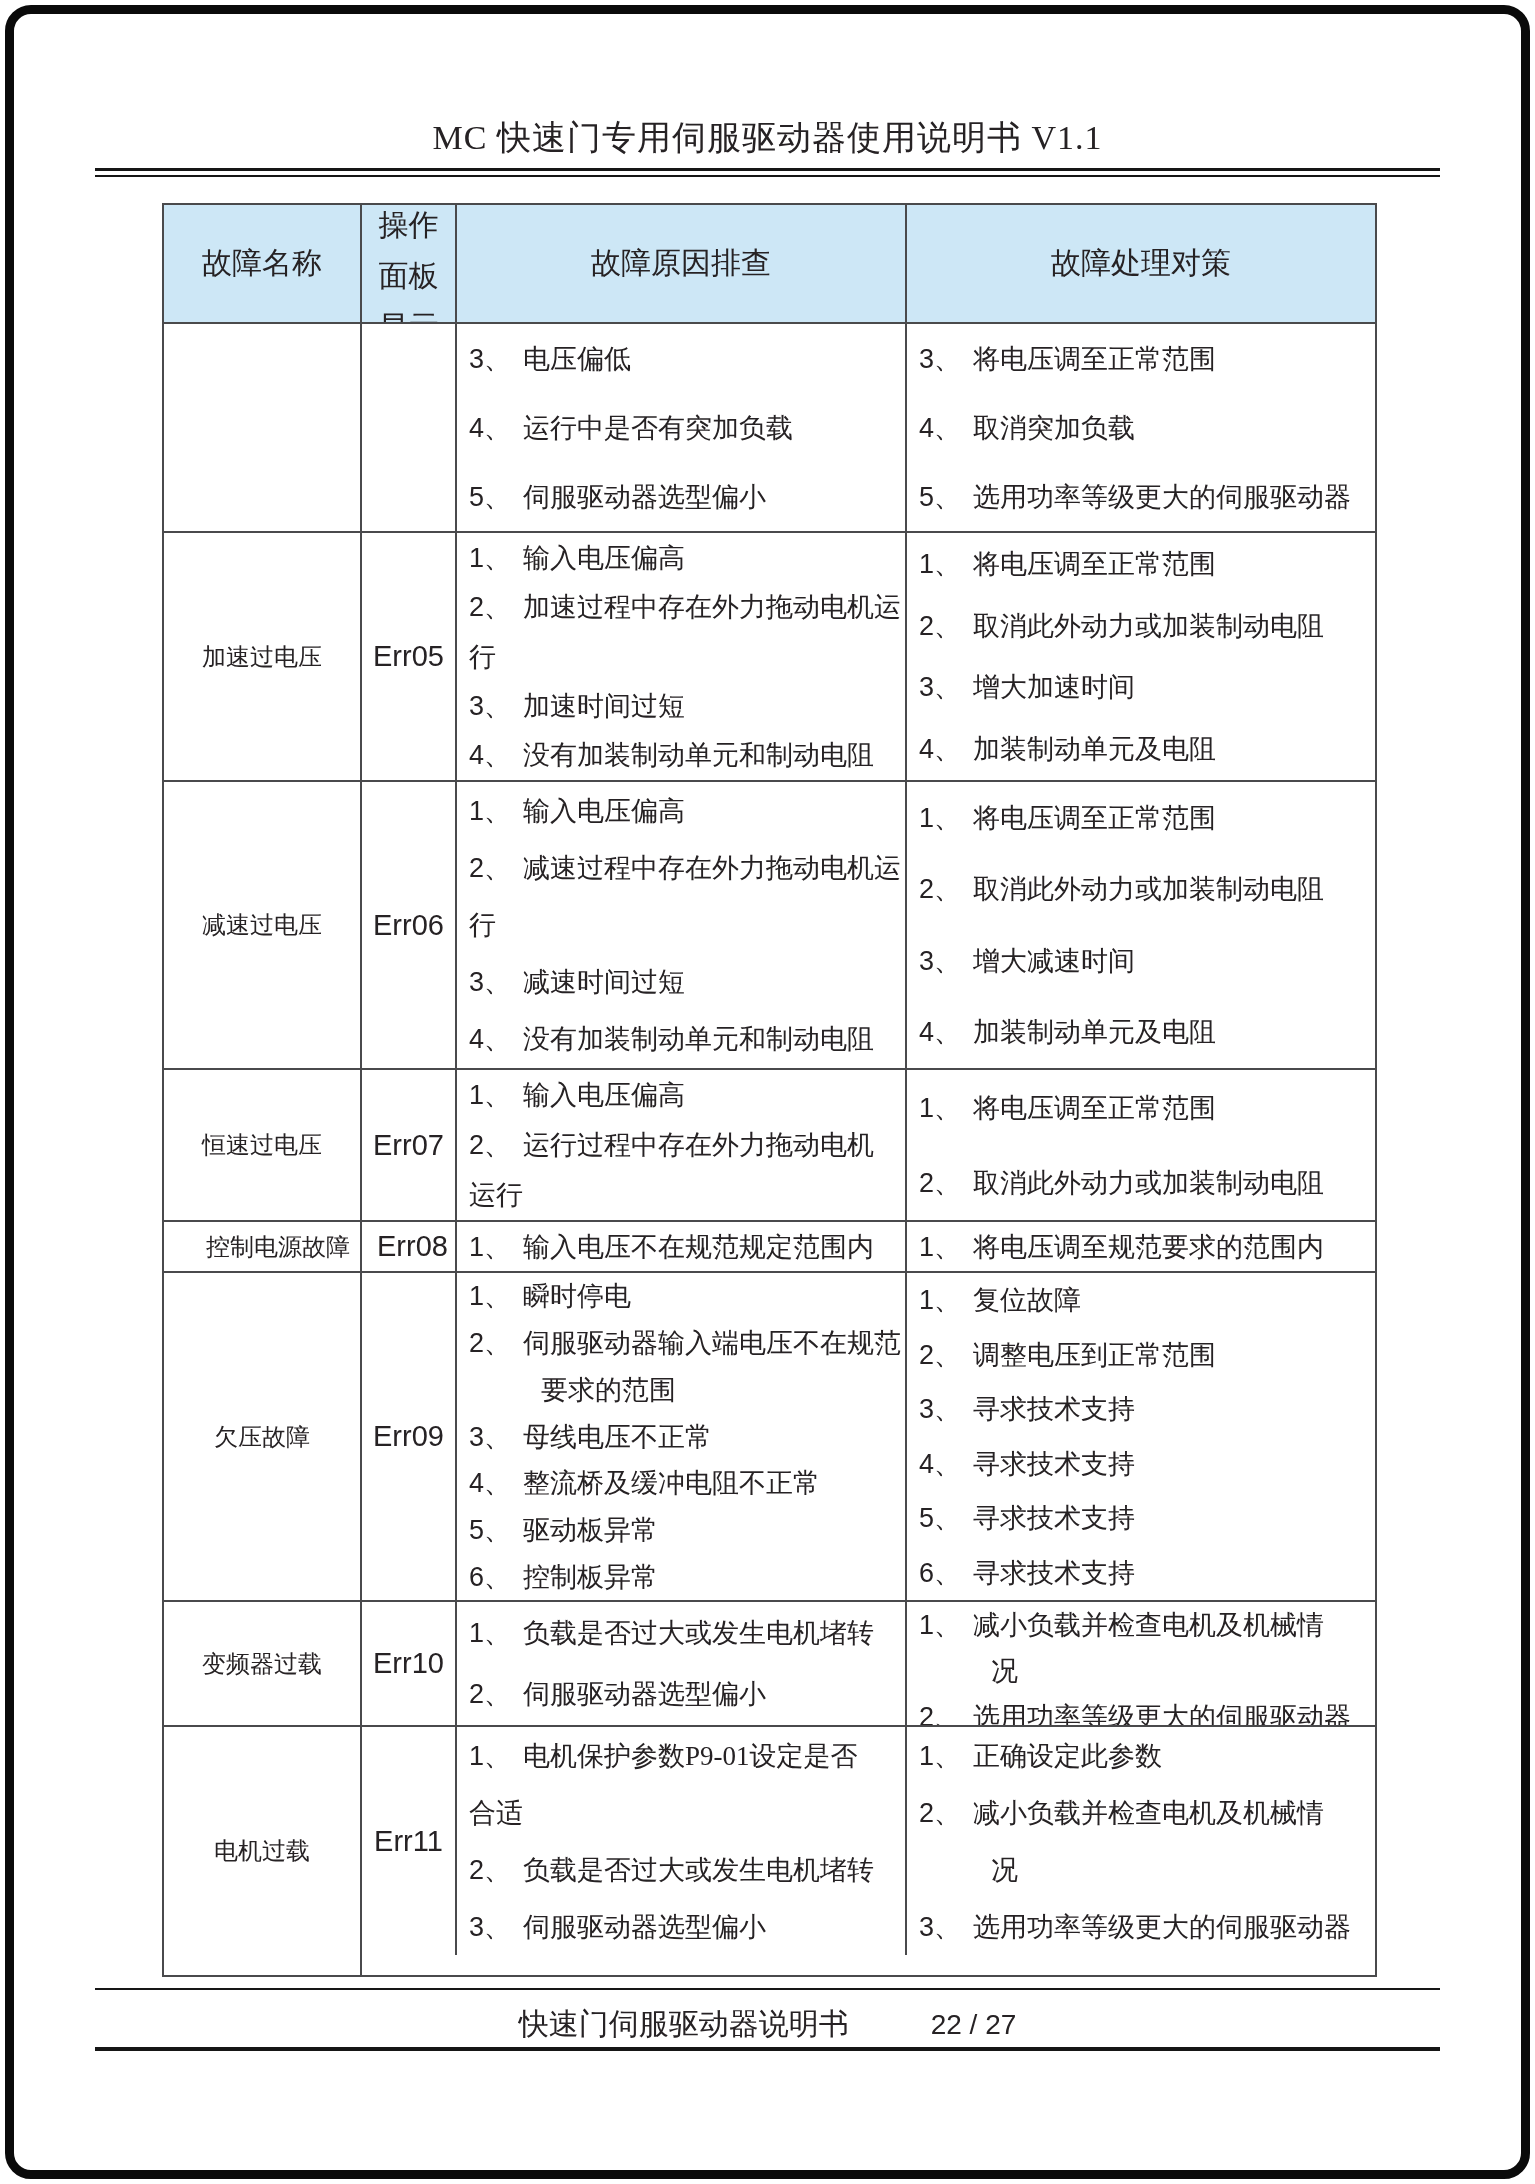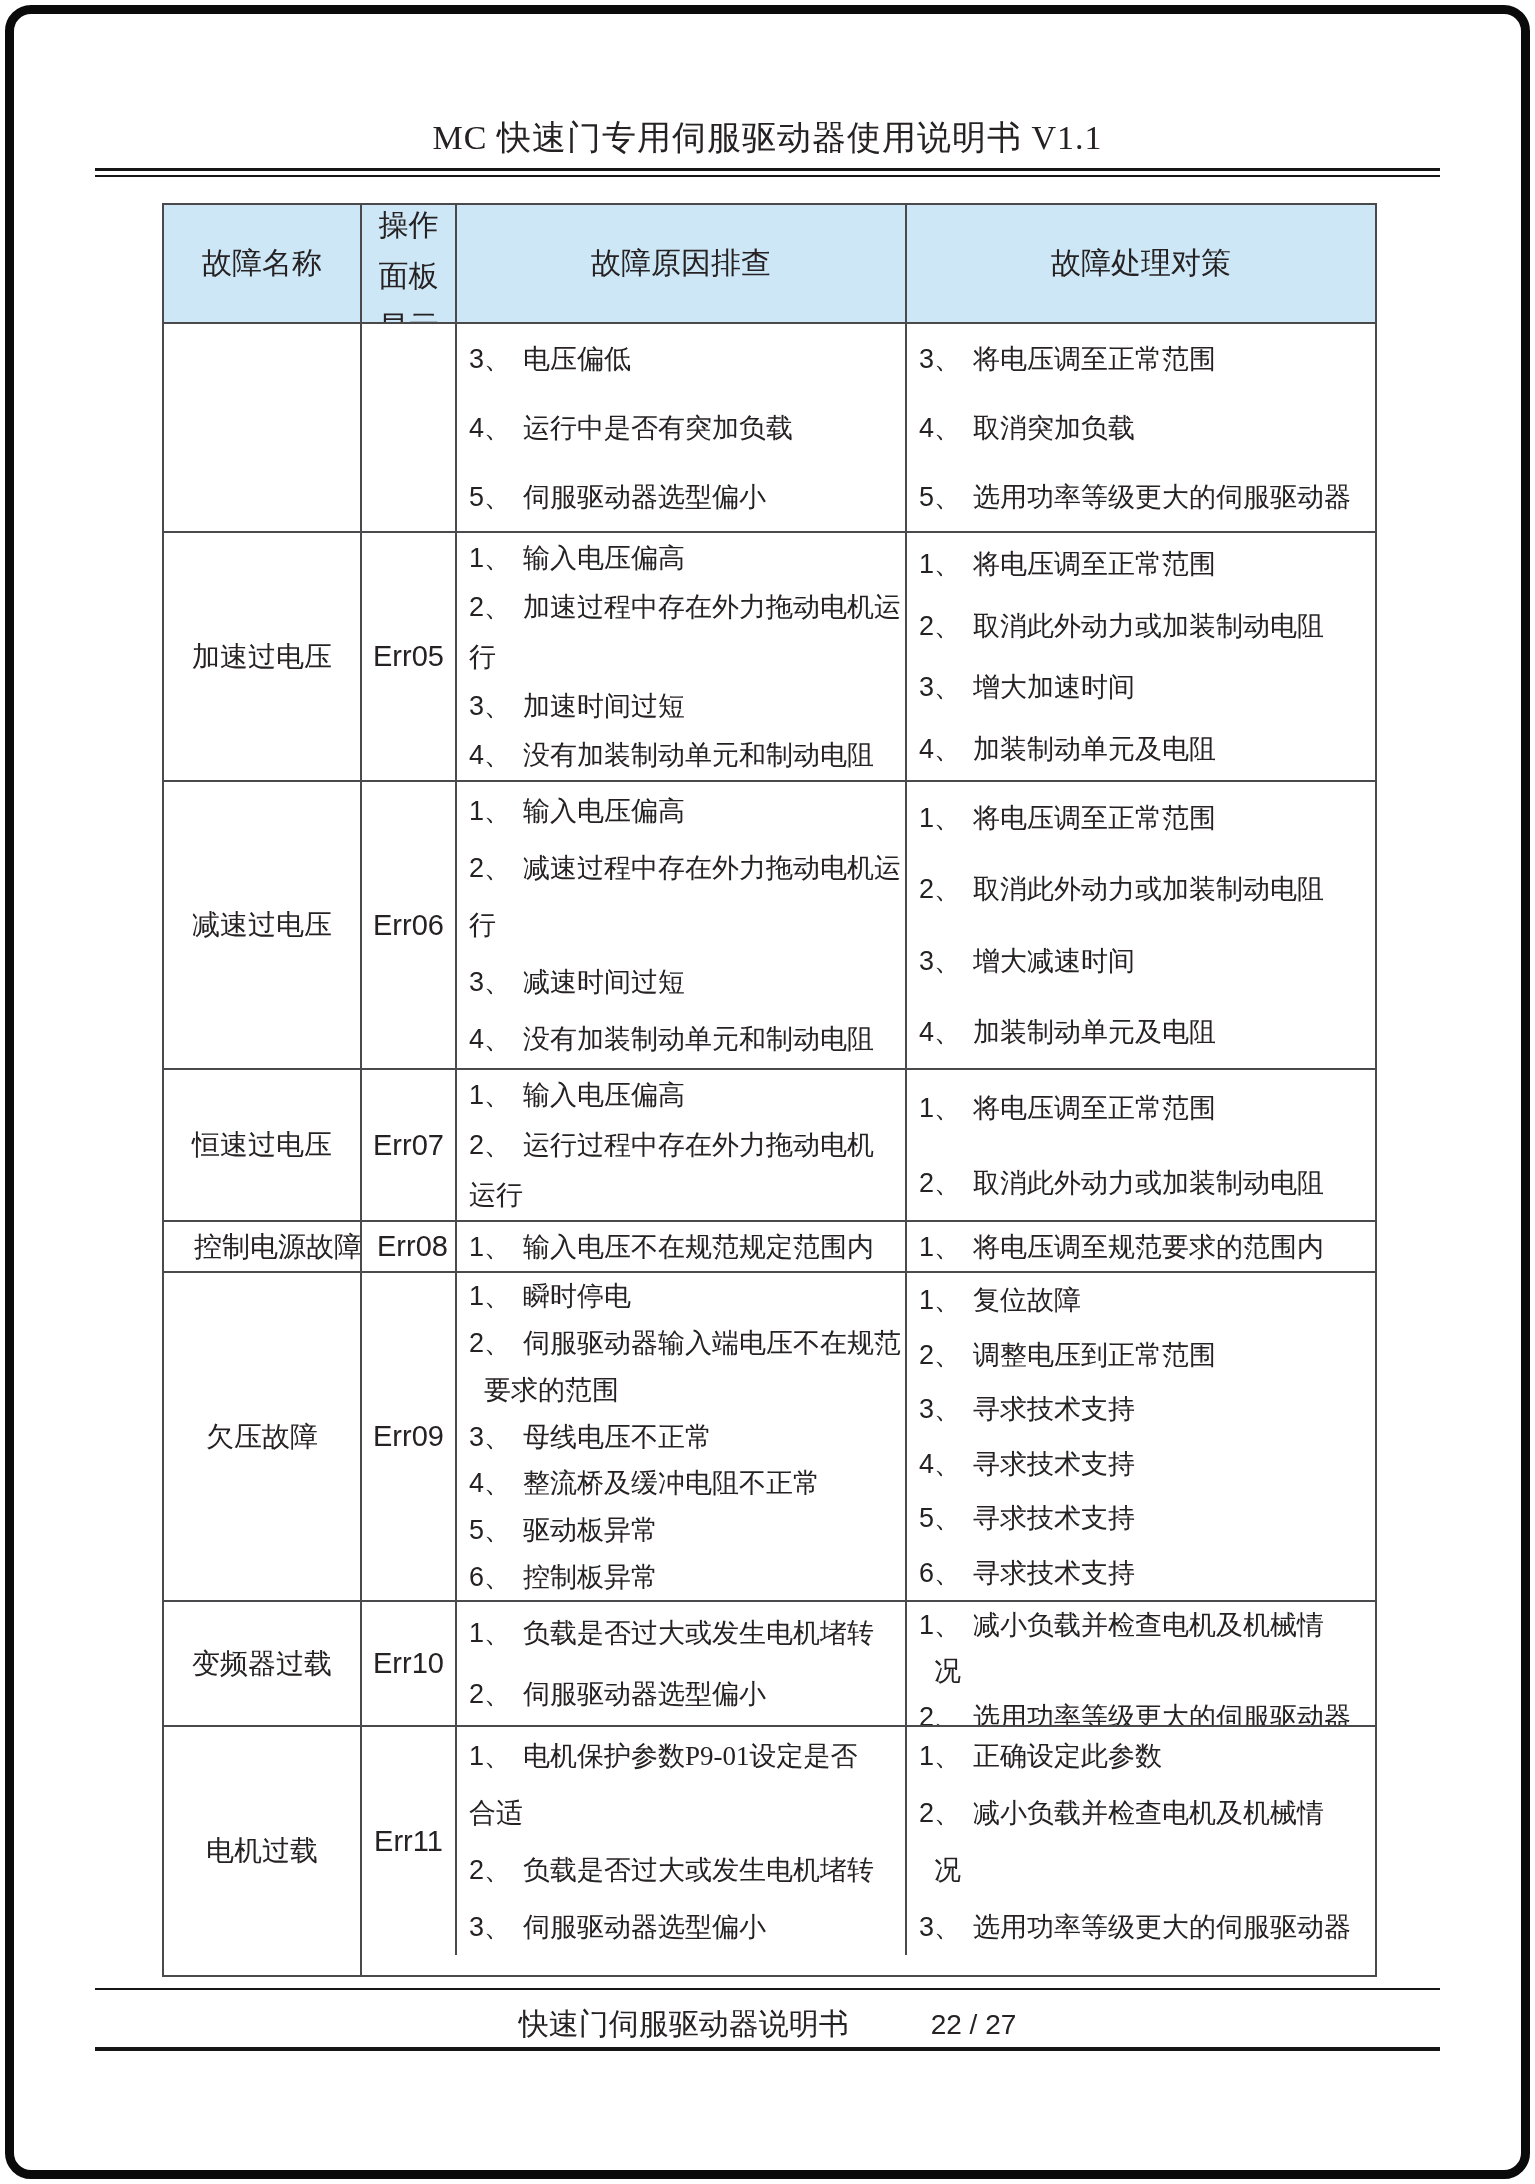--- a/index.html
+++ b/index.html
@@ -56,38 +56,38 @@
     background:var(--header-bg);
     flex-direction:column;
     font-size:30px;
   }
   .cell.header .hline{
     flex:1;display:flex;align-items:center;justify-content:center;
     white-space:nowrap;
   }
   .cell.name{
     align-items:center;justify-content:center;
-    font-size:28px;white-space:nowrap;
+    font-size:24px;white-space:nowrap;
   }
   .cell.code{
     align-items:center;justify-content:center;
     font-family:"Liberation Sans","DejaVu Sans",sans-serif;
     font-size:29px;white-space:nowrap;
   }
   .cell.lines{
     flex-direction:column;
     padding:5px 0;
   }
   .cell.lines .line{
     flex:1;display:flex;align-items:center;
     padding-left:12px;
     font-size:27px;
     white-space:nowrap;
   }
-  .cell.lines .line.indent{padding-left:27px;}
+  .cell.lines .line.indent{padding-left:84px;}
   .num{
     font-family:"Liberation Sans","DejaVu Sans",sans-serif;
     margin-right:12px;
   }
   .page-footer{
     position:absolute;top:2004px;left:0;width:100%;
     display:flex;align-items:baseline;justify-content:center;
     gap:82px;
     font-size:30px;
     white-space:nowrap;

